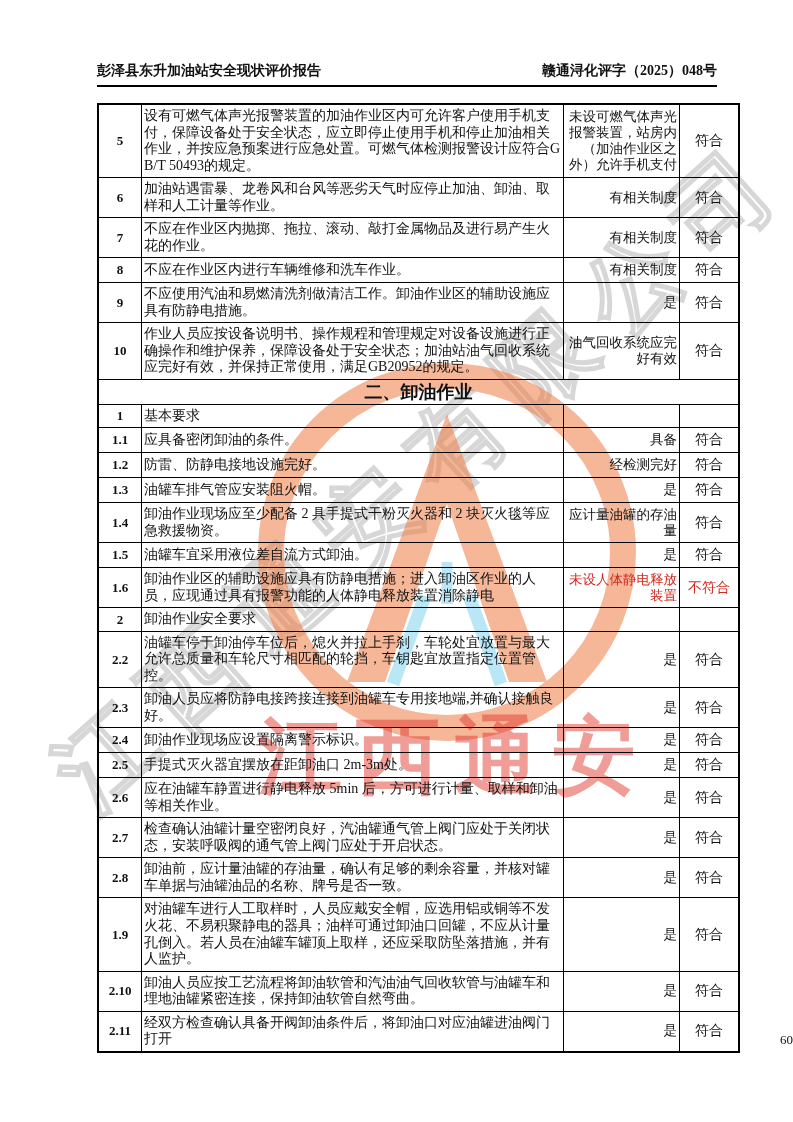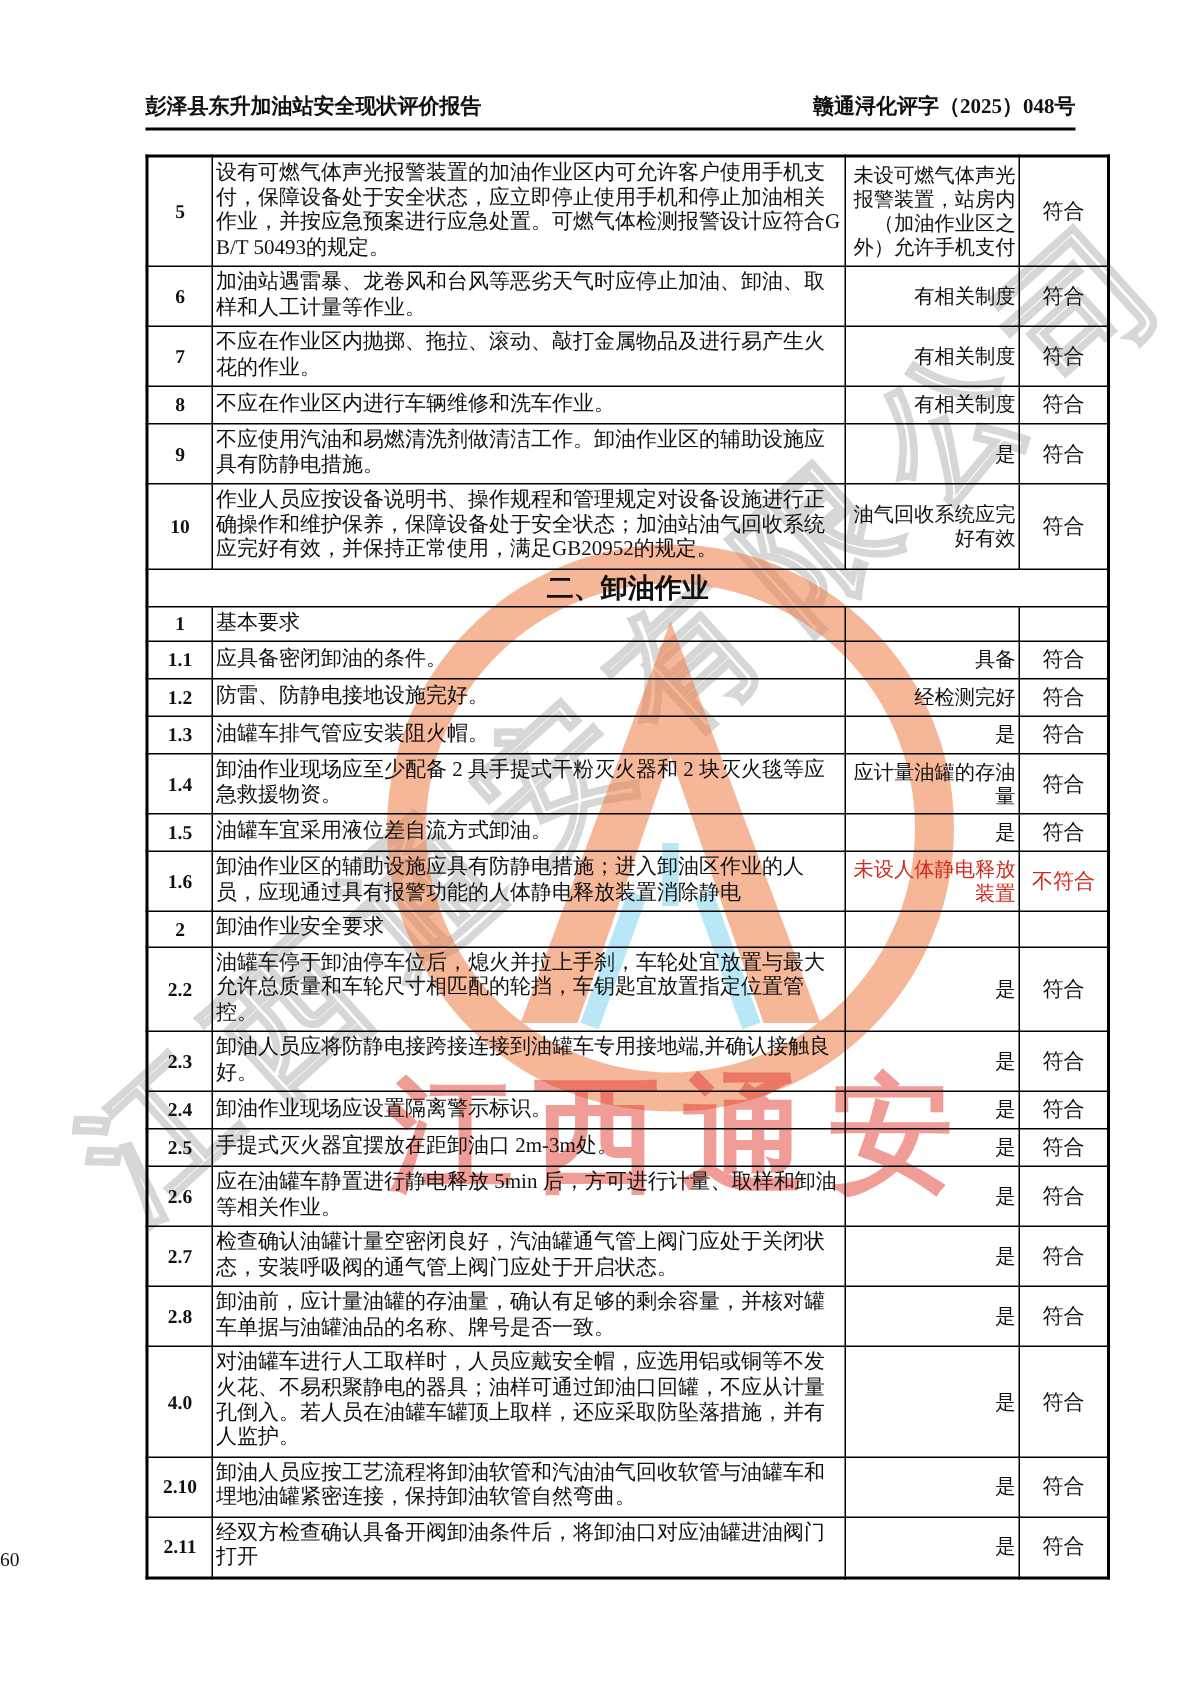--- a/index.html
+++ b/index.html
@@ -47,21 +47,21 @@
   td.content{width:417px;font-size:14px;line-height:1.18;text-align:left;}
   td.status{width:111px;text-align:right;font-size:13.5px;line-height:1.18;}
   td.result{width:54px;text-align:center;font-size:14px;}
   tr.section td{
     text-align:center;font-weight:bold;font-size:18px;padding:0 0;margin-top:16px;
   }
   .red{color:#d02a1e;}
 
   
   .page-footer{
-    position:absolute;left:0;right:0;top:1032px;text-align:left;
+    position:absolute;left:0;right:0;top:1032px;text-align:right;
     font-size:13px;z-index:3;
   }
 </style>
 </head>
 <body>
 
 <div class="page">
 
   <div class="wm-layer">
     <div class="wm-grey">江西通安有限公司</div>
@@ -207,21 +207,21 @@
           <td class="status">是</td>
           <td class="result">符合</td>
         </tr>
         <tr>
           <td class="no">2.8</td>
           <td class="content">卸油前，应计量油罐的存油量，确认有足够的剩余容量，并核对罐车单据与油罐油品的名称、牌号是否一致。</td>
           <td class="status">是</td>
           <td class="result">符合</td>
         </tr>
         <tr>
-          <td class="no">4.0</td>
+          <td class="no">1.9</td>
           <td class="content">对油罐车进行人工取样时，人员应戴安全帽，应选用铝或铜等不发火花、不易积聚静电的器具；油样可通过卸油口回罐，不应从计量孔倒入。若人员在油罐车罐顶上取样，还应采取防坠落措施，并有人监护。</td>
           <td class="status">是</td>
           <td class="result">符合</td>
         </tr>
         <tr>
           <td class="no">2.10</td>
           <td class="content">卸油人员应按工艺流程将卸油软管和汽油油气回收软管与油罐车和埋地油罐紧密连接，保持卸油软管自然弯曲。</td>
           <td class="status">是</td>
           <td class="result">符合</td>
         </tr>

